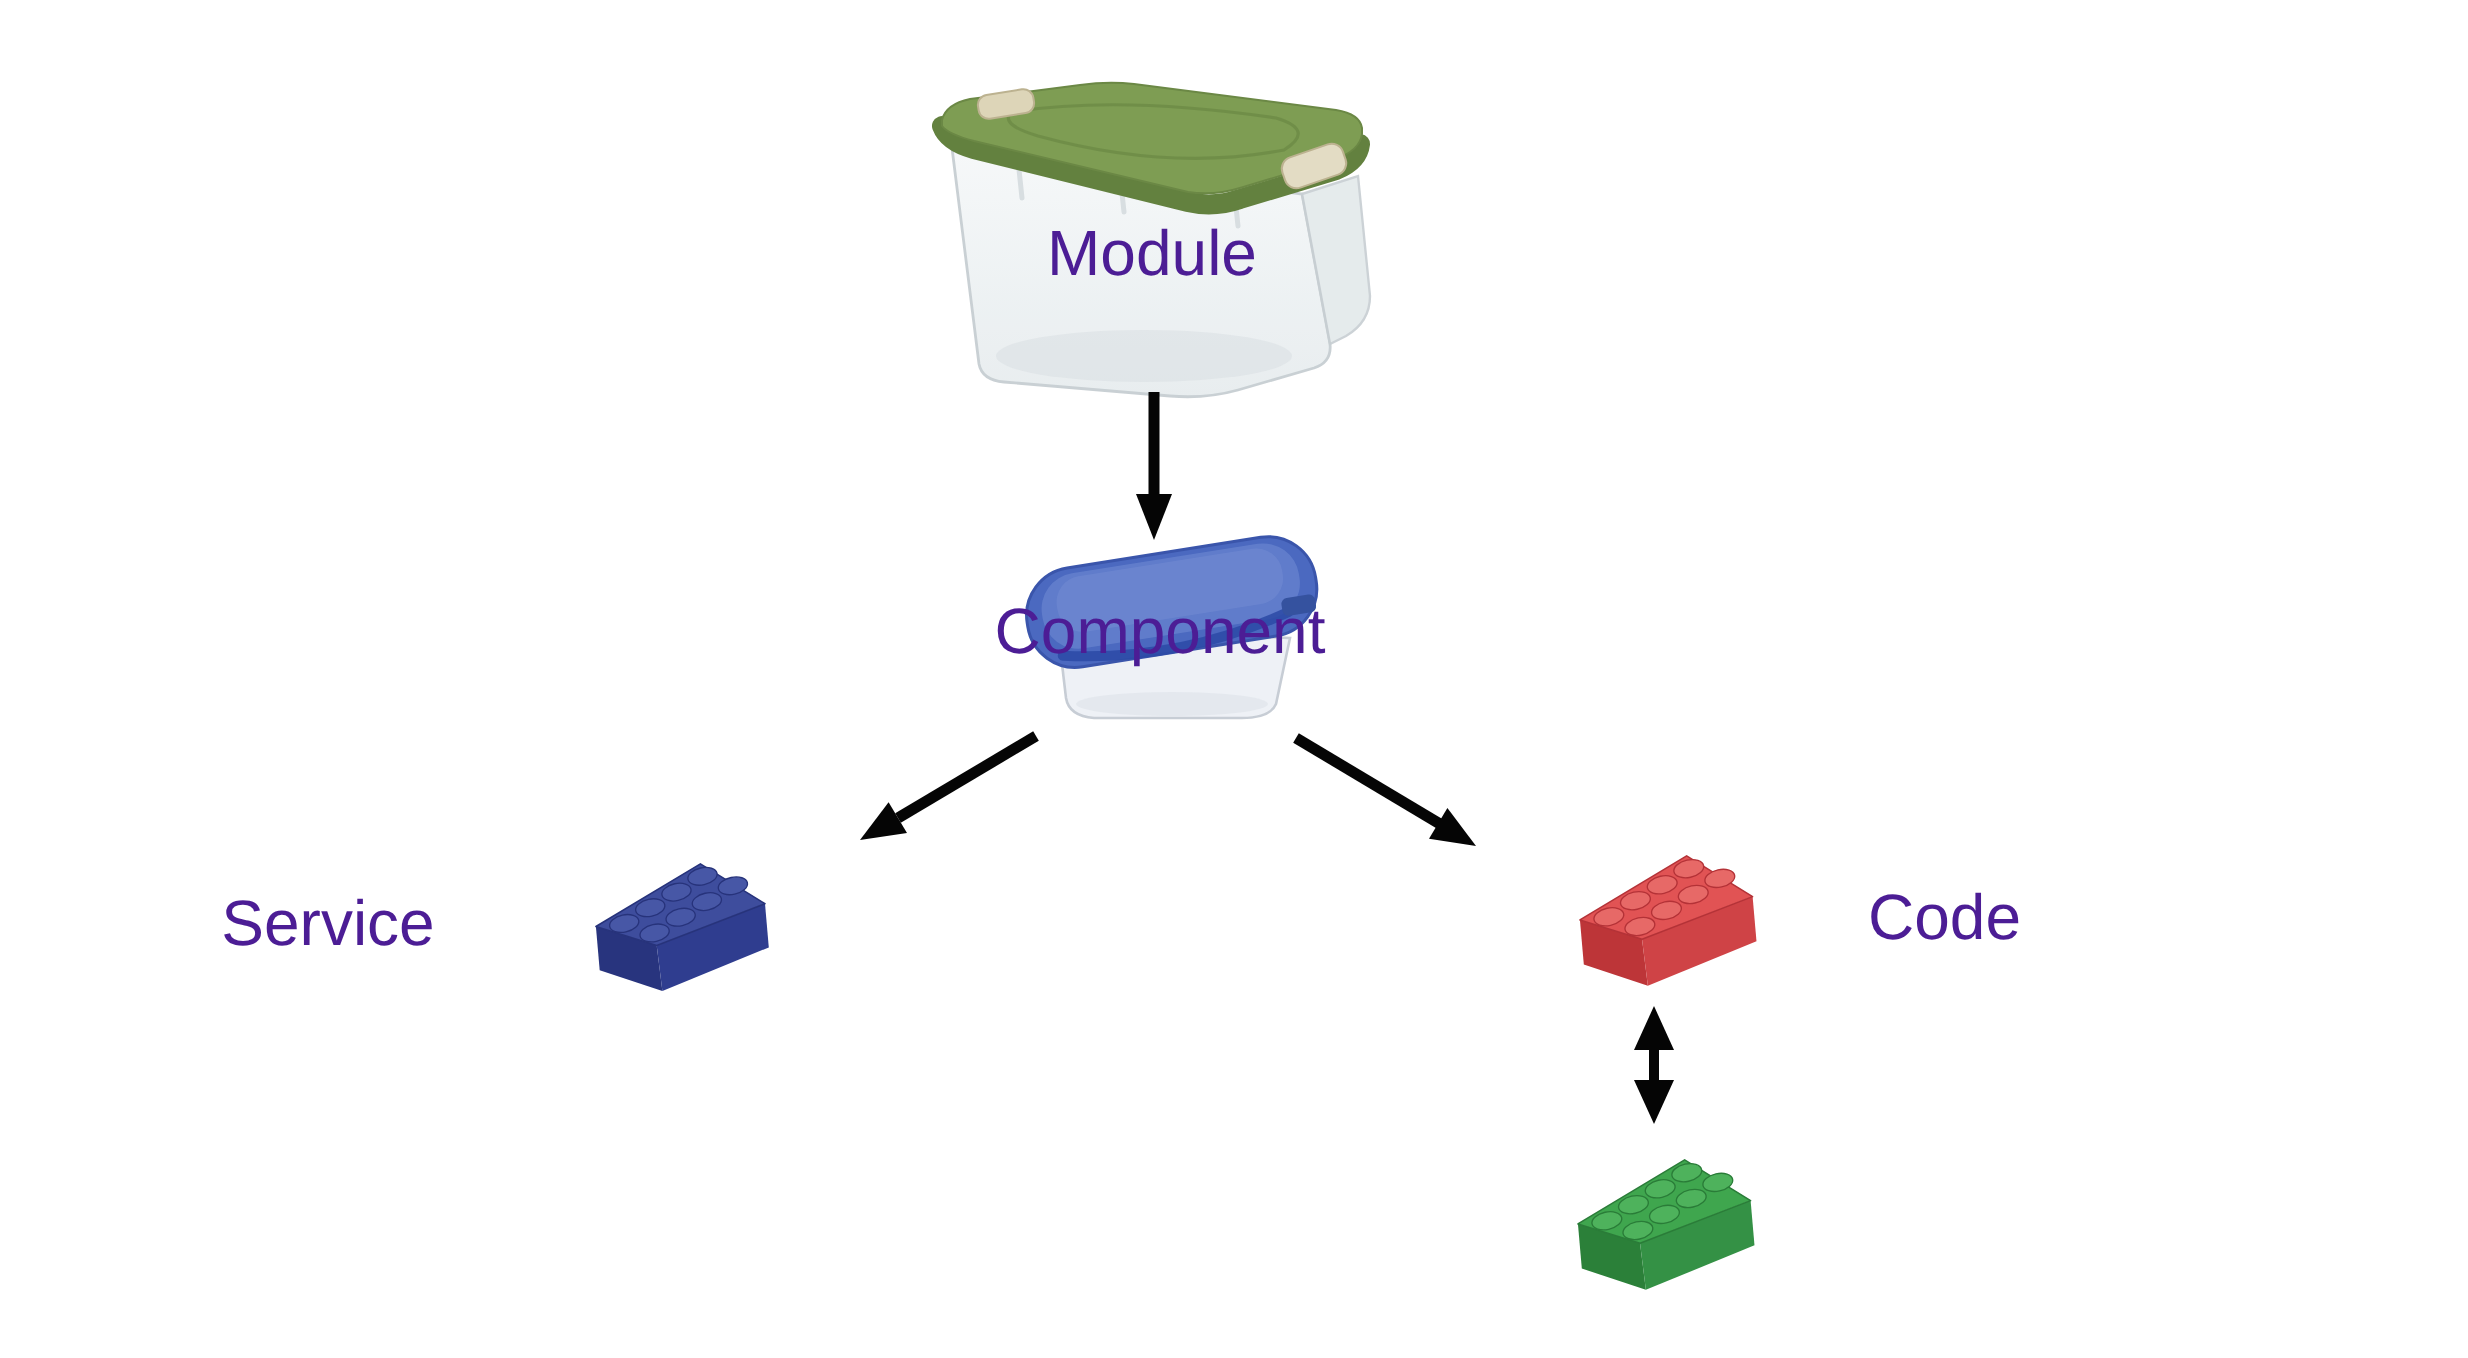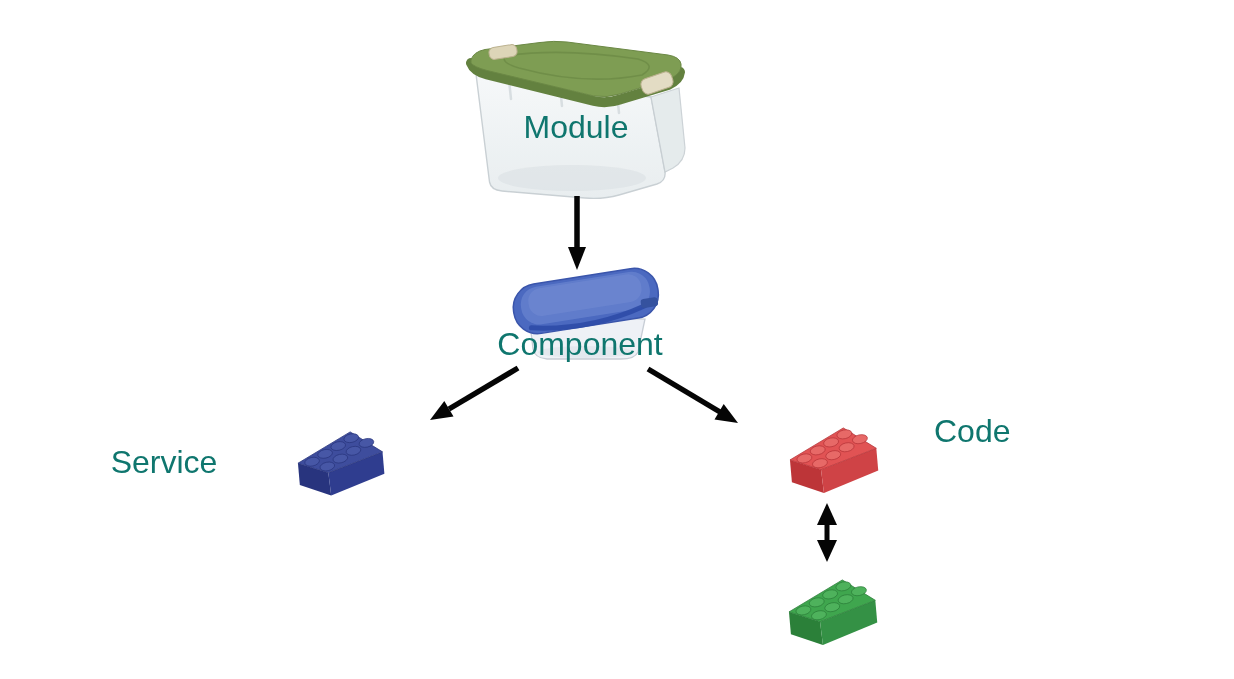--- a/index.html
+++ b/index.html
@@ -7,21 +7,21 @@
     position:relative;
     width:1234px;height:679px;
     background:#ffffff;
     overflow:hidden;
     font-family:"Liberation Sans", sans-serif;
   }
   .stage svg{position:absolute;left:0;top:0;}
   .lbl{
     position:absolute;
     font-size:32px;
-    color:#0f766e;
+    color:#4c1d95;
     white-space:nowrap;
     line-height:39px;
   }
   .lbl.center{transform:translate(-50%,-50%);text-align:center;}
   .lbl.leftv{transform:translateY(-50%);}
 </style>
 </head>
 <body>
 
 <div class="stage">
@@ -140,22 +140,22 @@
       <g>
         <line x1="827" y1="520" x2="827" y2="545" stroke-width="5"></line>
         <polygon points="817,525 837,525 827,503" stroke="none"></polygon>
         <polygon points="817,540 837,540 827,562" stroke="none"></polygon>
       </g>
     </g>
   </svg>
 
   <div class="lbl center" style="left:576px;top:127px;">Module</div>
 
-  <div class="lbl center" style="left:580px;top:344px;">Component</div>
+  <div class="lbl center" style="left:580px;top:316px;">Component</div>
 
   <div class="lbl center" style="left:164px;top:462px;">
     <div>Service</div>
   </div>
 
-  <div class="lbl leftv" style="left:934px;top:431px;">Code</div>
+  <div class="lbl leftv" style="left:934px;top:459px;">Code</div>
 
 
 </div>
 
 </body></html>

